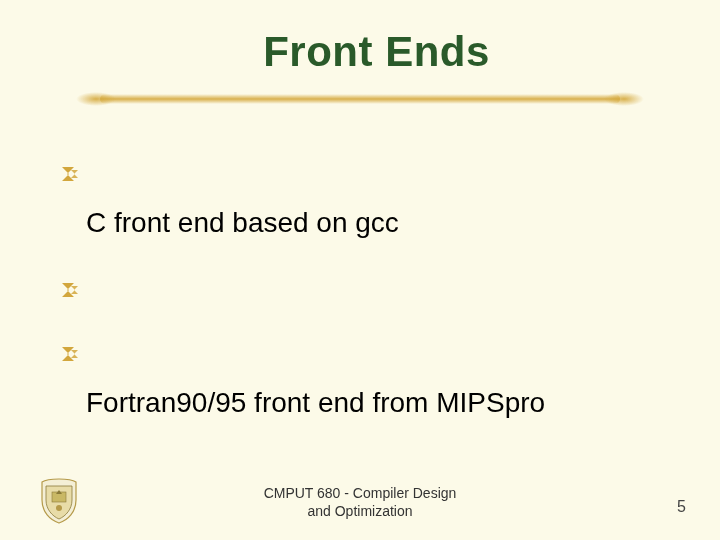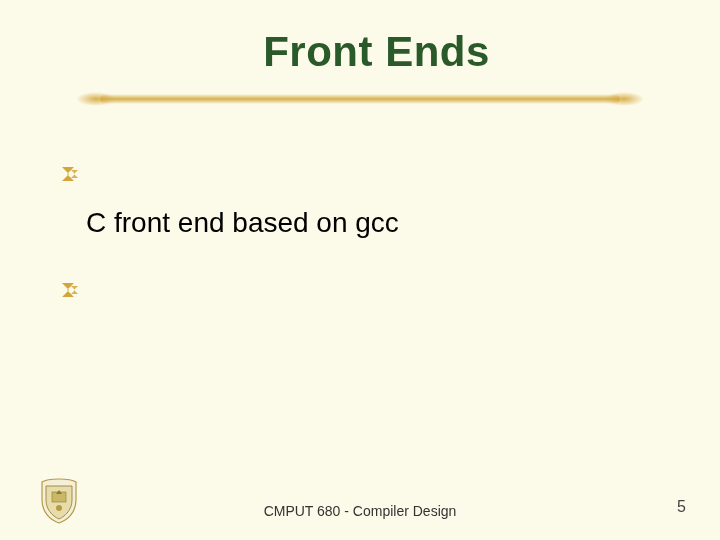--- a/index.html
+++ b/index.html
@@ -129,30 +129,40 @@
 
   <div class="bullet-row">
     <span class="bullet-icon">
       <svg viewBox="0 0 20 20" width="20" height="20">
         <path d="M2 3 L14 3 L7 10 L14 17 L2 17 L9 10 Z" fill="#d2a63c"></path>
         <path d="M11 6 L18 6 L14 10 L18 14 L11 14 L15 10 Z" fill="#d2a63c" opacity="0.85"></path>
       </svg>
     </span>
   </div>
 
+  <div class="bullet-row">
+    <span class="bullet-icon">
+      <svg viewBox="0 0 20 20" width="20" height="20">
+        <path d="M2 3 L14 3 L7 10 L14 17 L2 17 L9 10 Z" fill="#d2a63c"></path>
+        <path d="M11 6 L18 6 L14 10 L18 14 L11 14 L15 10 Z" fill="#d2a63c" opacity="0.85"></path>
+      </svg>
+    </span>
+    <span class="bullet-text">Fortran90/95 front end from MIPSpro</span>
+  </div>
 
 </div>
 
 <div class="footer">
   <div class="crest">
     <svg viewBox="0 0 42 48" width="42" height="48">
       <path d="M4 6 C10 2 32 2 38 6 L38 24 C38 36 30 44 21 47 C12 44 4 36 4 24 Z" fill="#f4efd6" stroke="#b59a4a" stroke-width="1.2"></path>
       <path d="M8 10 L34 10 L34 24 C34 33 28 40 21 43 C14 40 8 33 8 24 Z" fill="#e8dca8" stroke="#8a7a3a" stroke-width="0.8"></path>
       <rect x="14" y="16" width="14" height="10" fill="#c9b865" stroke="#8a7a3a" stroke-width="0.6"></rect>
       <path d="M21 14 L24 18 L18 18 Z" fill="#8a7a3a"></path>
       <circle cx="21" cy="32" r="3" fill="#b59a4a"></circle>
     </svg>
   </div>
   <div class="footer-text">
     <div>CMPUT 680 - Compiler Design</div>
+    <div>and Optimization</div>
   </div>
   <div class="page-num">5</div>
 </div>
 
 </body></html>

